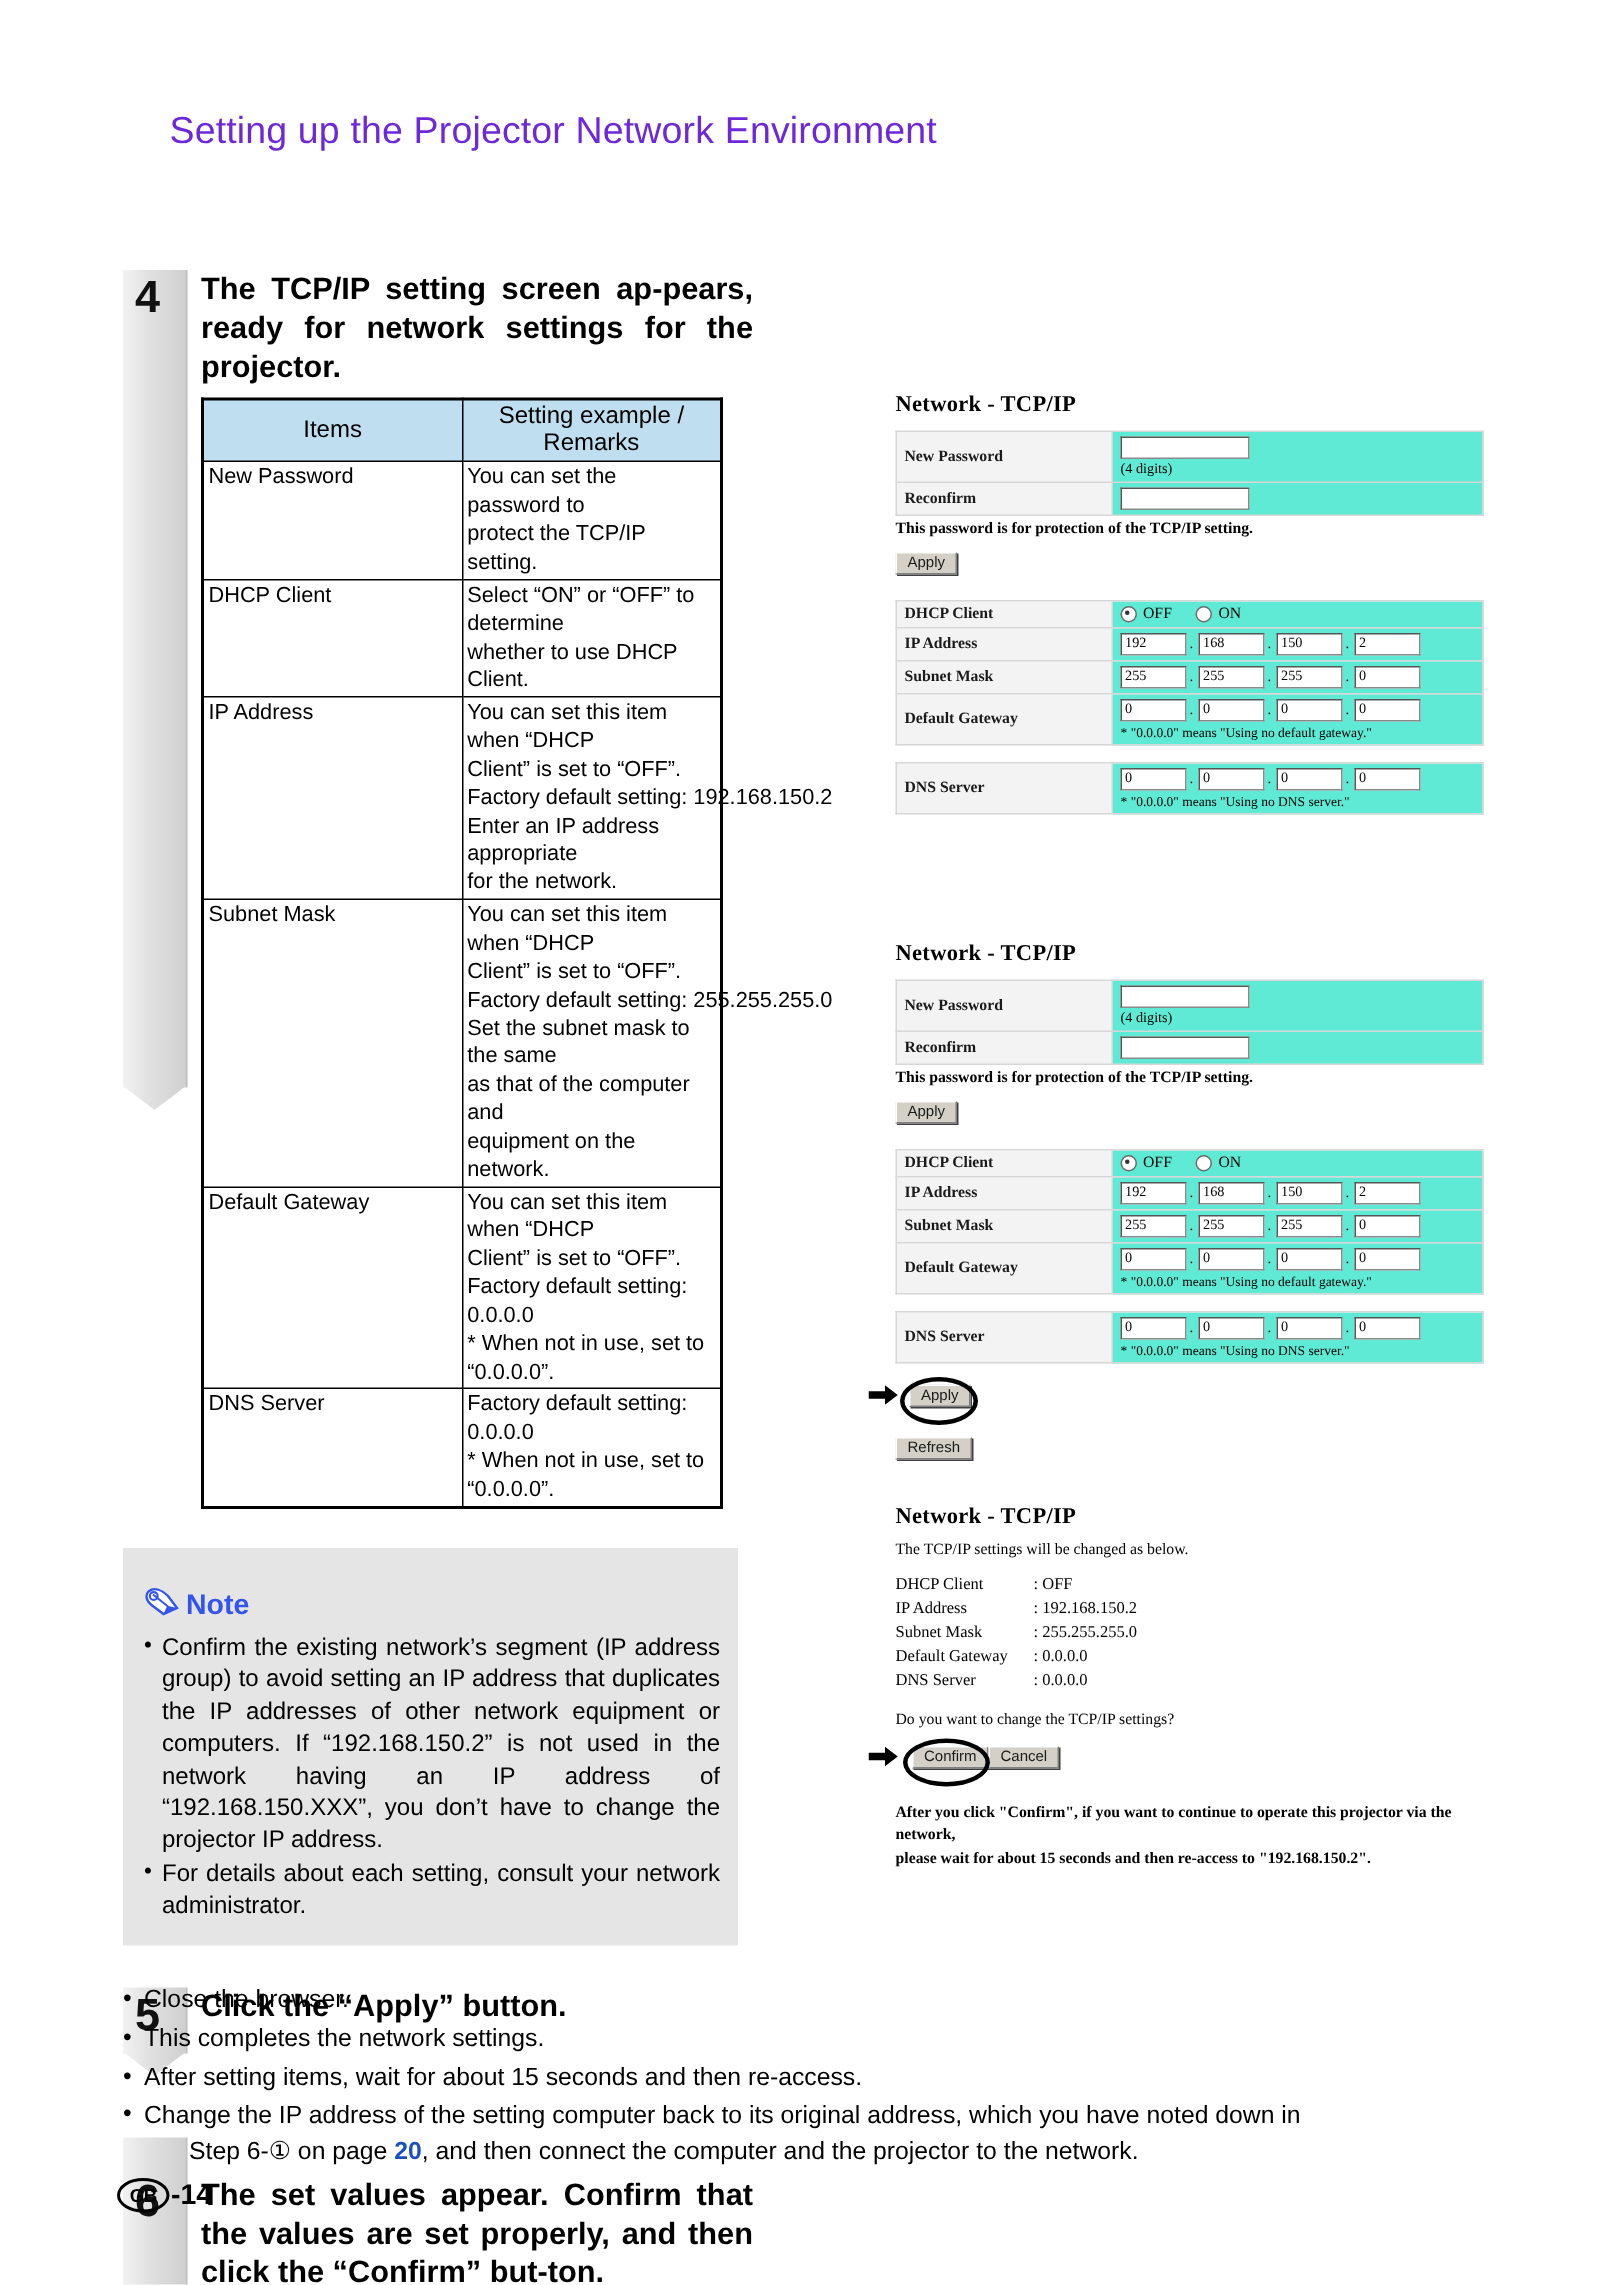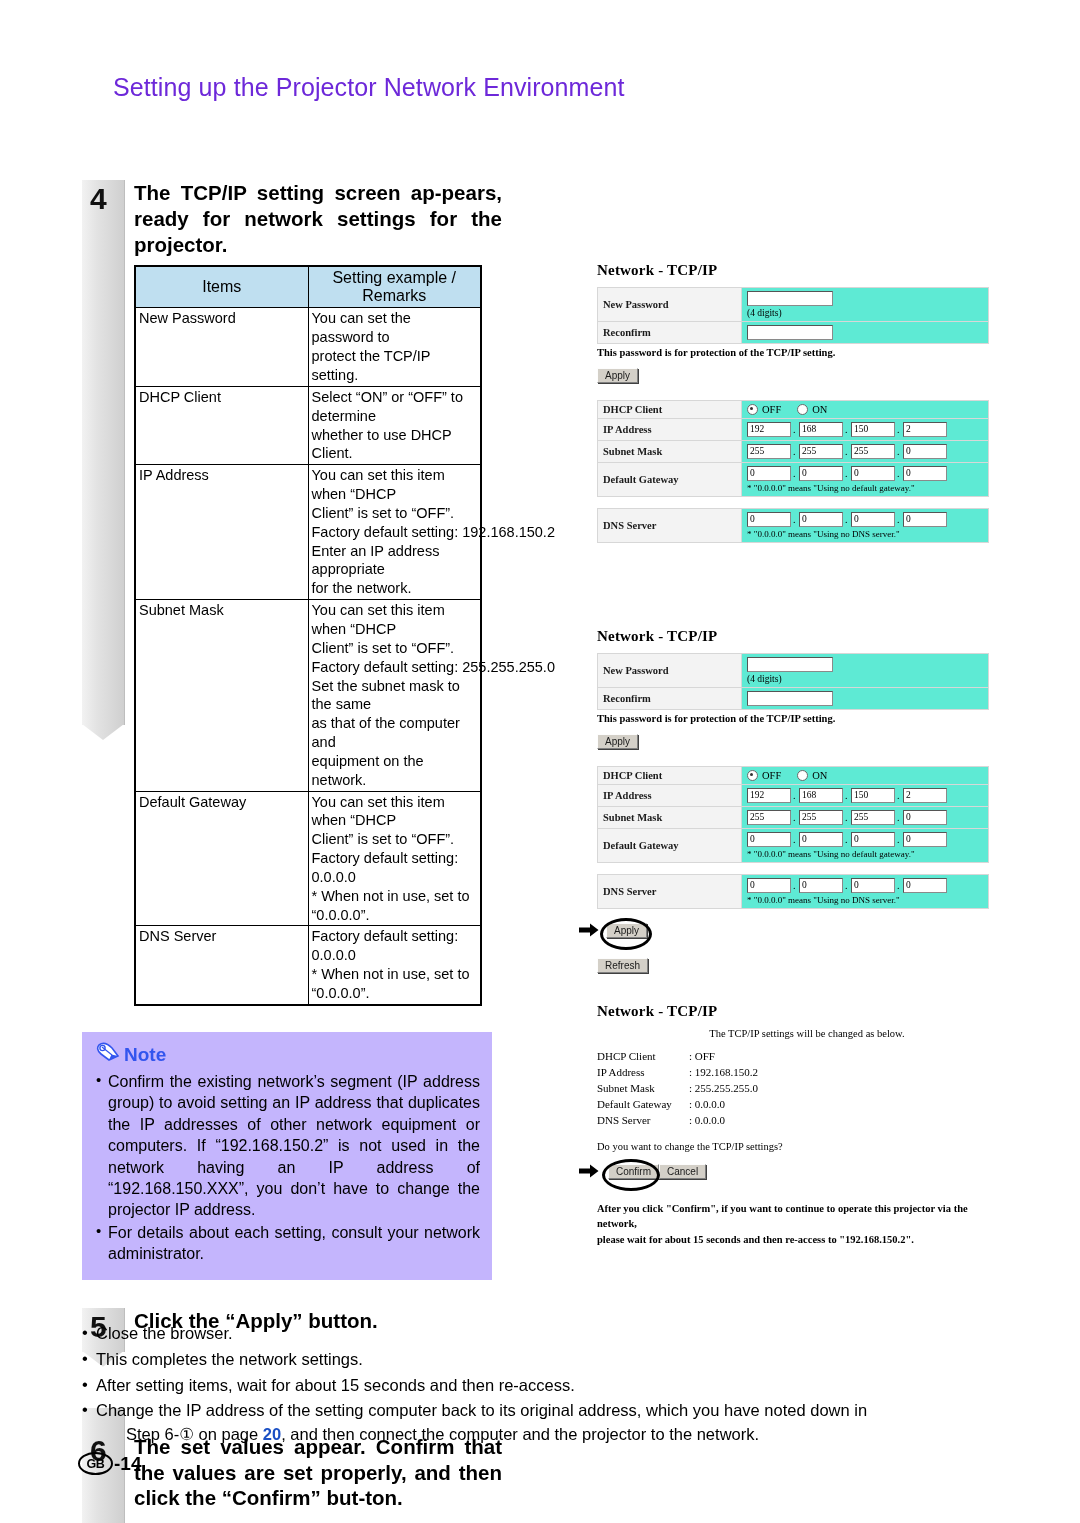--- a/index.html
+++ b/index.html
@@ -50,21 +50,21 @@
   }
   table.spec td{
     border:1px solid #000;font-size:14.5px;
     padding:1px 3px;vertical-align:top;line-height:1.30;
   }
   table.spec td.item{width:98px;}
   .nowrapline{white-space:nowrap;}
   
   .note-box{
     margin-top:26px;margin-left:0;width:410px;
-    background:#c4b5fd;padding:10px 12px 14px 14px;
+    background:#e5e5e5;padding:26px 12px 14px 14px;
     box-sizing:border-box;
   }
   .note-title{
     display:flex;align-items:center;gap:3px;
     color:#3355ee;font-size:19px;font-weight:bold;margin-bottom:3px;
   }
   .note-list{list-style:none;margin:0;padding:0;}
   .note-list li{
     position:relative;padding-left:12px;margin-bottom:1px;
     font-size:16px;line-height:1.34;text-align:justify;
@@ -152,21 +152,21 @@
   
   .hl-oval{
     position:absolute;border:3px solid #000;border-radius:50%;
     pointer-events:none;
   }
   .arrow-ico{
     position:absolute;width:20px;height:14px;
   }
   .kv{font-family:"Liberation Serif", serif;font-size:11px;line-height:1.45;}
   .kv .k{display:inline-block;width:92px;}
-  .shot3-lead{font-family:"Liberation Serif", serif;font-size:10.5px;margin-bottom:10px;text-align:center;}
+  .shot3-lead{font-family:"Liberation Serif", serif;font-size:10.5px;margin-bottom:10px;}
   .shot3-q{font-family:"Liberation Serif", serif;font-size:10.5px;margin-top:12px;}
   .shot3-tail{
     font-family:"Liberation Serif", serif;font-size:10.5px;font-weight:bold;
     line-height:1.5;margin-top:14px;width:400px;
   }
 </style>
 </head>
 <body>
 
 <div class="page-title">Setting up the Projector Network Environment</div>

